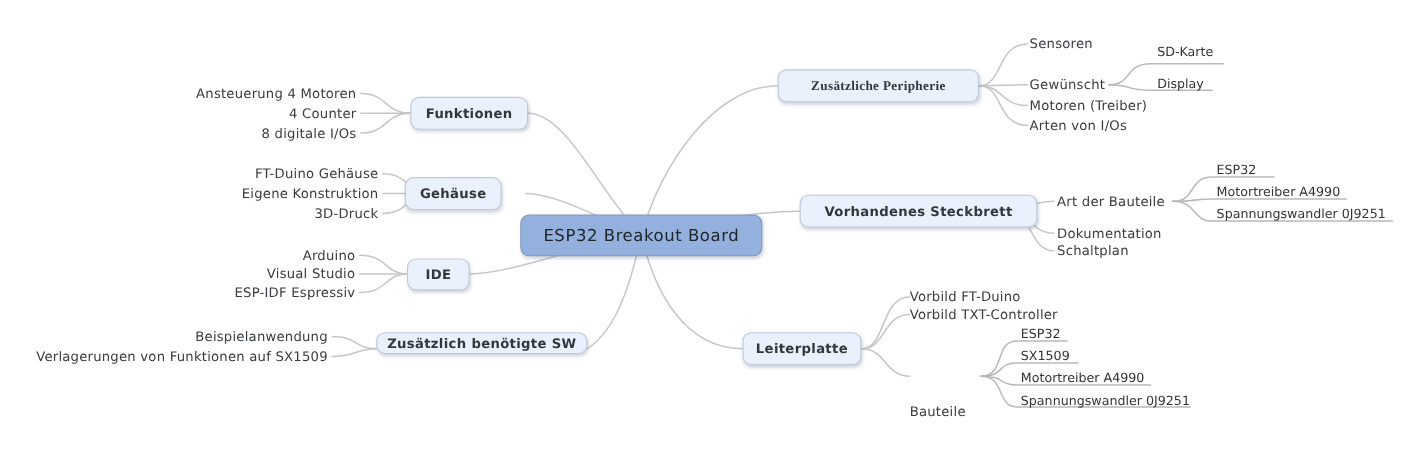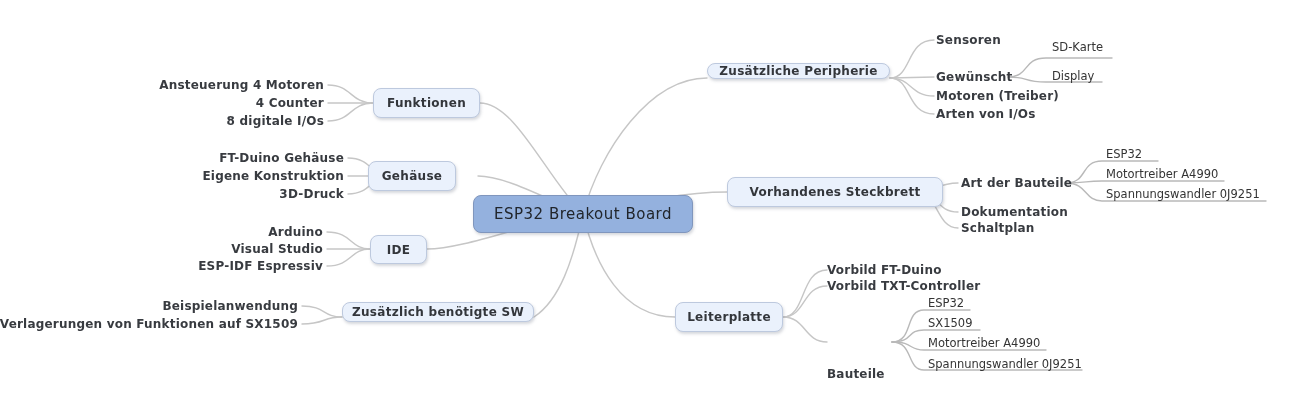--- a/index.html
+++ b/index.html
@@ -17,21 +17,21 @@
   }
   .root-node{
     background:#94b1de;border:1px solid #8096bd;
     font-size:15px;font-weight:normal;color:#21252b;letter-spacing:0.5px;
   }
   .branch-node{
     background:#eaf1fc;border:1px solid #bdc9de;
     font-size:12px;font-weight:bold;color:#33363b;letter-spacing:0.3px;
   }
   .leaf{
-    position:absolute;font-size:12px;font-weight:bold;color:#383b40;
+    position:absolute;font-size:12px;font-weight:normal;color:#383b40;
     white-space:nowrap;line-height:16px;letter-spacing:0.2px;
   }
   .leaf.r{text-align:right;}
   .sub{
     position:absolute;font-size:11.5px;font-weight:normal;color:#343434;
     white-space:nowrap;line-height:16px;
   }
 </style>
 </head>
 <body>
@@ -101,21 +101,21 @@
   <div class="leaf r" style="right:972px;top:113px;">8 digitale I/Os</div>
   <div class="leaf r" style="right:952px;top:150px;">FT-Duino Gehäuse</div>
   <div class="leaf r" style="right:952px;top:168px;">Eigene Konstruktion</div>
   <div class="leaf r" style="right:952px;top:186px;">3D-Druck</div>
   <div class="leaf r" style="right:973px;top:224px;">Arduino</div>
   <div class="leaf r" style="right:973px;top:241px;">Visual Studio</div>
   <div class="leaf r" style="right:973px;top:258px;">ESP-IDF Espressiv</div>
   <div class="leaf r" style="right:998px;top:298px;">Beispielanwendung</div>
   <div class="leaf r" style="right:998px;top:316px;">Verlagerungen von Funktionen auf SX1509</div>
 
-  <div class="node branch-node" style="left:707px;top:63px;width:183px;height:16px;">Zusätzliche Peripherie</div>
+  <div class="node branch-node" style="left:707px;top:63px;width:183px;height:30px;font-family:Liberation Serif, serif;">Zusätzliche Peripherie</div>
   <div class="node branch-node" style="left:727px;top:177px;width:216px;height:30px;">Vorhandenes Steckbrett</div>
   <div class="node branch-node" style="left:675px;top:302px;width:108px;height:30px;">Leiterplatte</div>
 
   <div class="leaf" style="left:936px;top:32px;">Sensoren</div>
   <div class="leaf" style="left:936px;top:69px;">Gewünscht</div>
   <div class="leaf" style="left:936px;top:88px;">Motoren (Treiber)</div>
   <div class="leaf" style="left:936px;top:106px;">Arten von I/Os</div>
   <div class="sub" style="left:1052px;top:26px;margin-top:13px;">SD-Karte</div>
   <div class="sub" style="left:1052px;top:68px;">Display</div>
 

